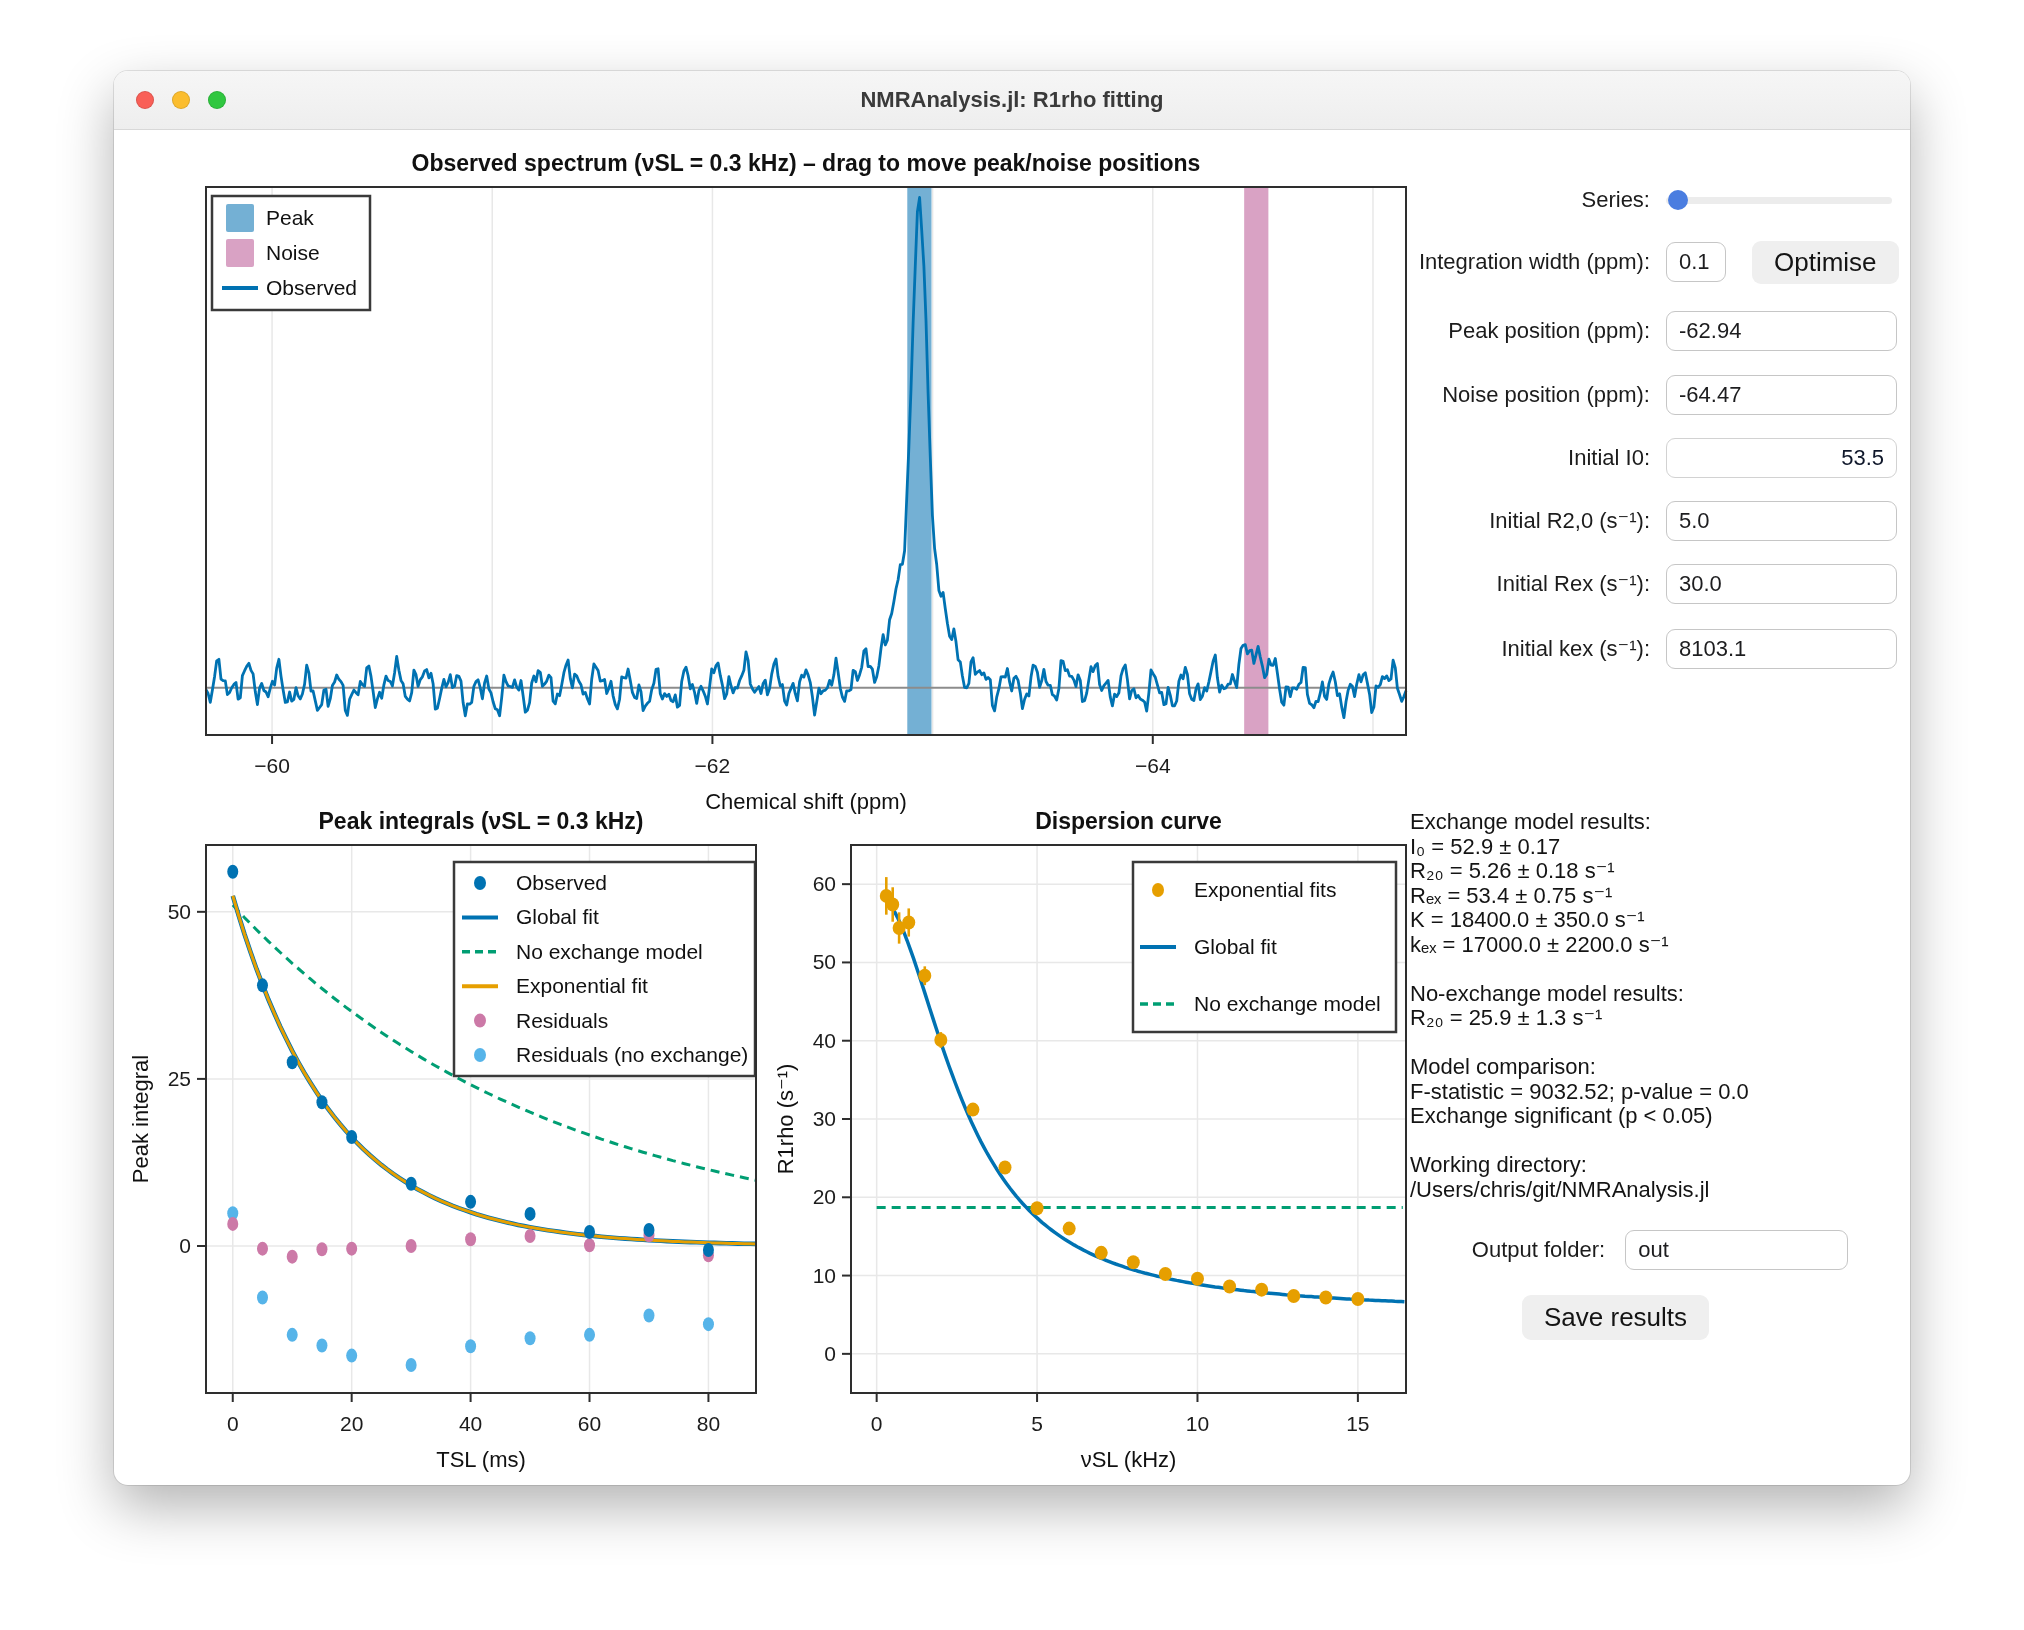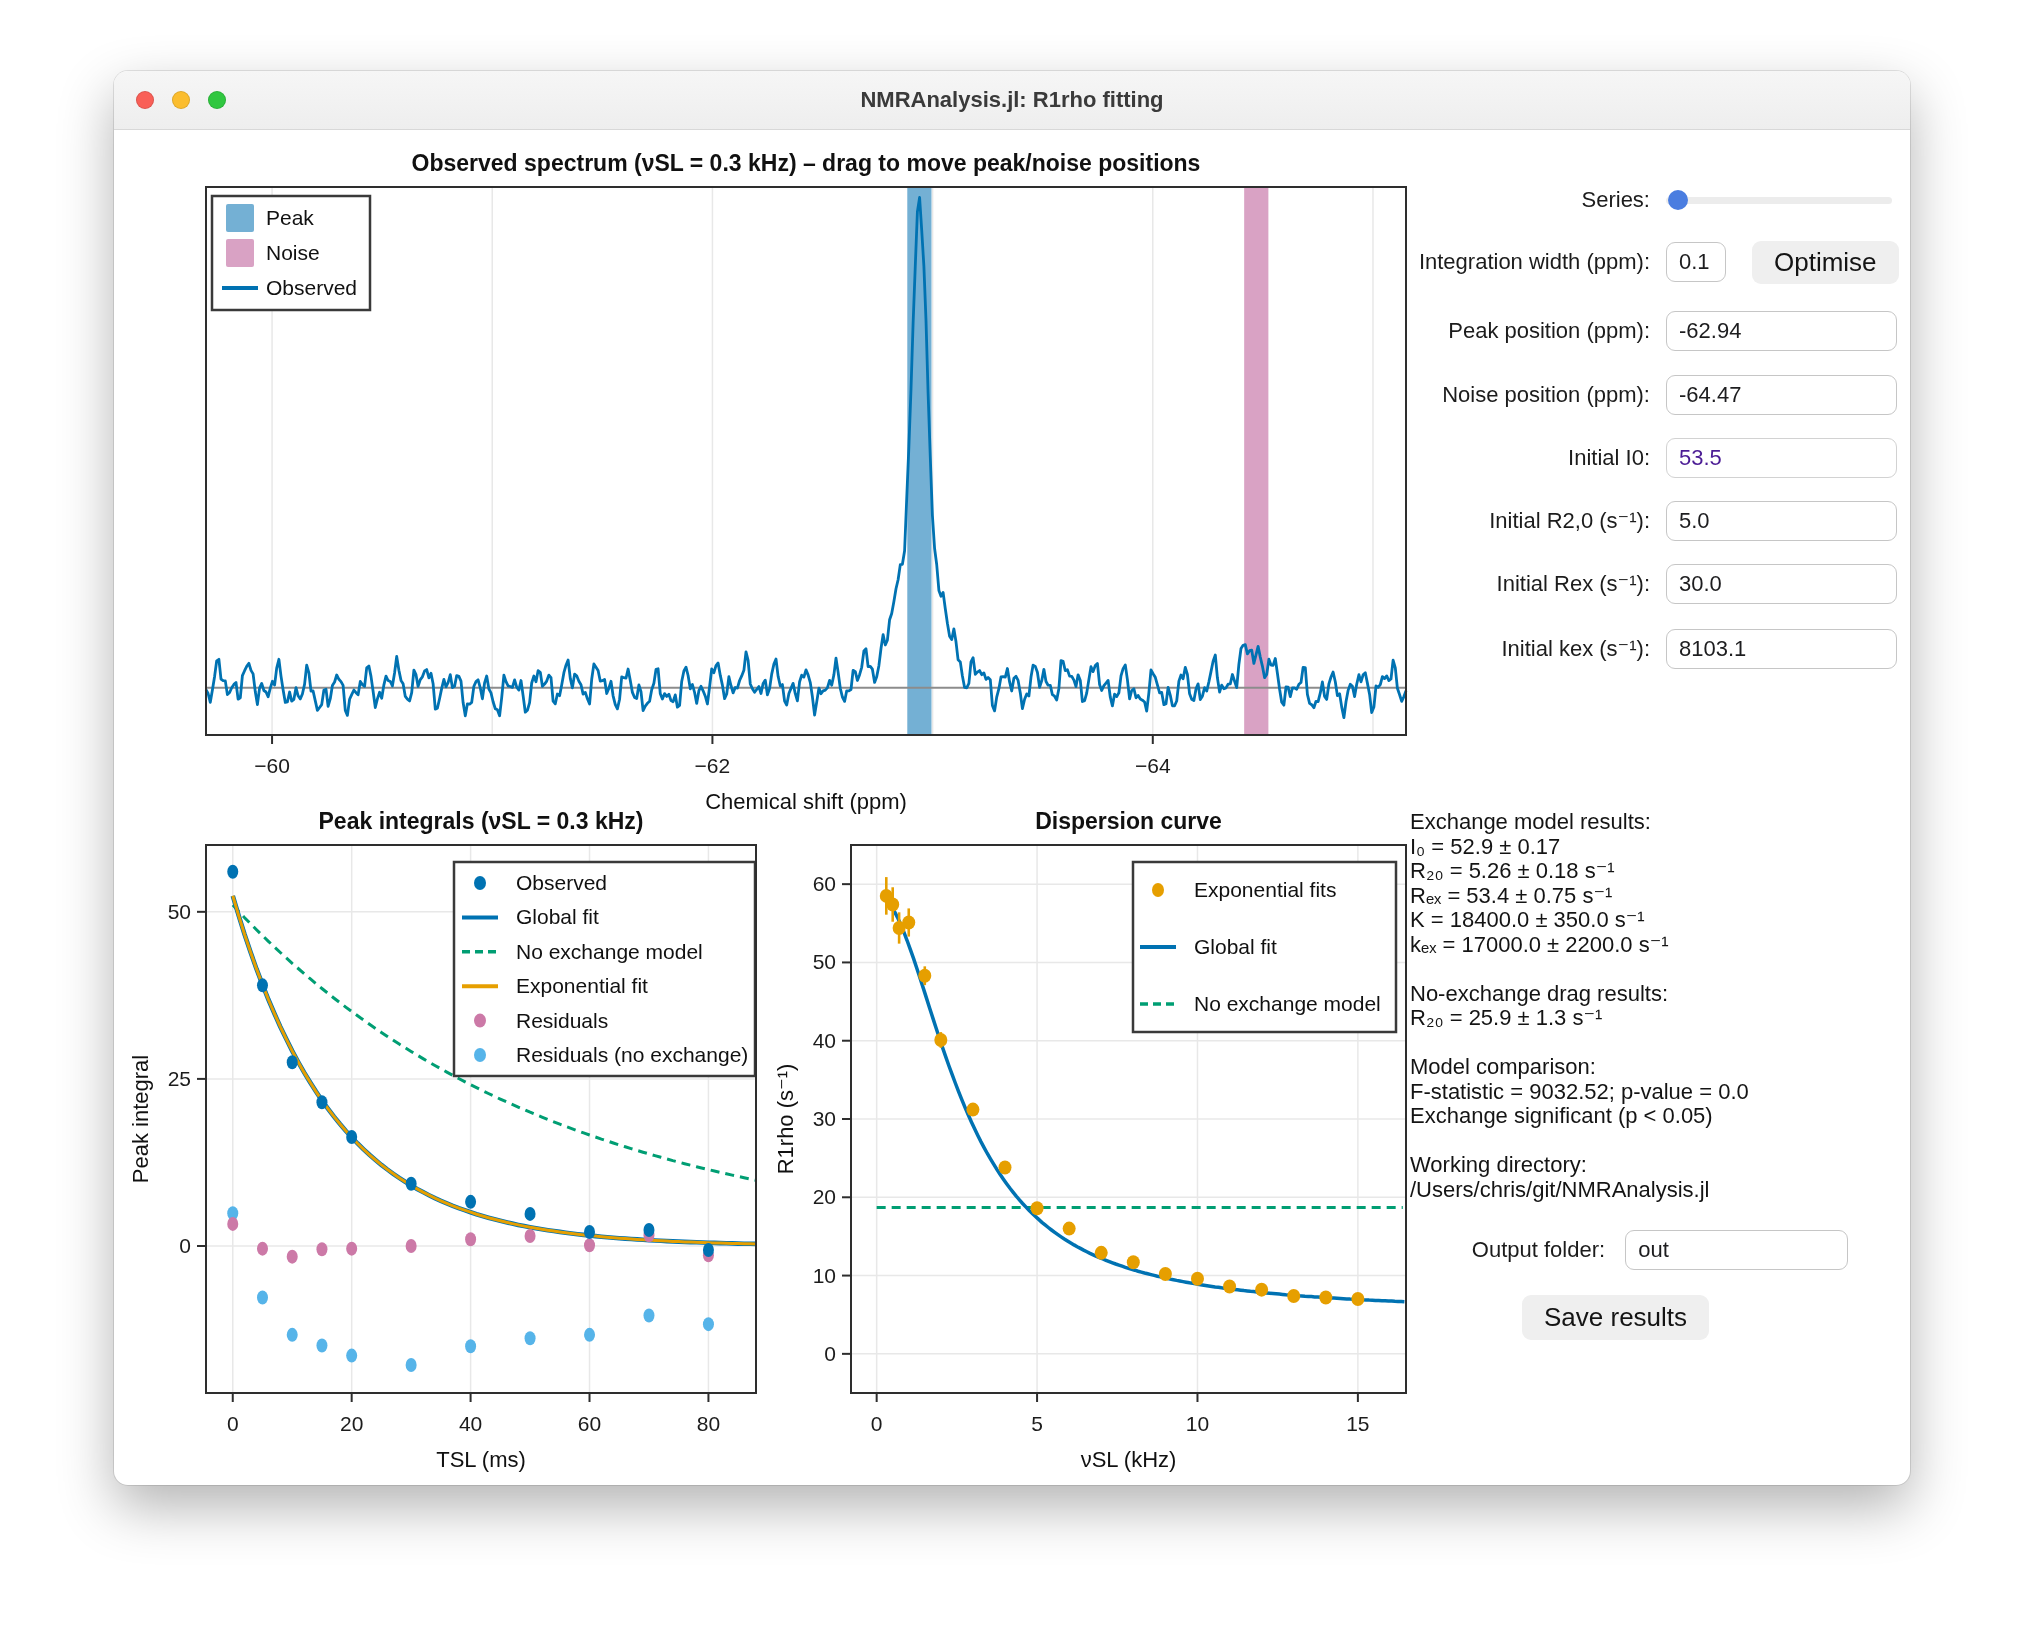--- a/index.html
+++ b/index.html
@@ -14,21 +14,21 @@
   .dot.red{left:22px;background:#f95f57;box-shadow:inset 0 0 0 1px rgba(0,0,0,0.12);}
   .dot.yellow{left:58px;background:#fbbd2e;box-shadow:inset 0 0 0 1px rgba(0,0,0,0.12);}
   .dot.green{left:94px;background:#30c740;box-shadow:inset 0 0 0 1px rgba(0,0,0,0.12);}
   svg{position:absolute;}
   
   .row{position:absolute;left:1296px;width:500px;height:46px;display:flex;align-items:center;gap:16px;}
   .row .lbl{width:240px;text-align:right;font-size:22px;color:#1c1c1c;flex:none;}
   .field{width:231px;height:40px;border:1.5px solid #c6c6c6;border-radius:9px;font-size:22px;
     font-family:inherit;color:#1d1d1f;padding:0 12px;box-sizing:border-box;background:#fff;outline:none;flex:none;}
   .field.small{width:60px;}
-  .field.dim{color:#4c1d95;border-color:#d2d2d2;}
+  .field.dim{color:#0f172a;border-color:#d2d2d2;text-align:right;}
   .btn{height:43px;border:none;border-radius:9px;background:#efefef;font-size:26px;font-family:inherit;
     color:#141414;padding:0 22px;flex:none;cursor:default;}
   .slider-track{position:relative;width:226px;height:7px;border-radius:4px;background:#ececec;flex:none;}
   .slider-thumb{position:absolute;left:2px;top:-7px;width:20px;height:20px;border-radius:50%;background:#4a7de0;}
   .results{position:absolute;left:1296px;top:739px;width:500px;text-align:left;font-size:22px;color:#141414;}
   .results .ln{height:24.5px;line-height:24.5px;white-space:nowrap;}
   .out-row{position:absolute;left:1296px;top:1156px;width:500px;height:46px;display:flex;
     align-items:center;justify-content:center;gap:20px;}
   .out-row .lbl{font-size:22px;color:#1c1c1c;}
   .out-row .field{width:223px;}
@@ -309,21 +309,21 @@
   </div>
 
   <div class="results" id="results-text">
       <div class="ln">Exchange model results:</div>
       <div class="ln">I₀ = 52.9 ± 0.17</div>
       <div class="ln">R₂₀ = 5.26 ± 0.18 s⁻¹</div>
       <div class="ln">Rₑₓ = 53.4 ± 0.75 s⁻¹</div>
       <div class="ln">K = 18400.0 ± 350.0 s⁻¹</div>
       <div class="ln">kₑₓ = 17000.0 ± 2200.0 s⁻¹</div>
       <div class="ln"></div>
-      <div class="ln">No-exchange drag results:</div>
+      <div class="ln">No-exchange model results:</div>
       <div class="ln">R₂₀ = 25.9 ± 1.3 s⁻¹</div>
       <div class="ln"></div>
       <div class="ln">Model comparison:</div>
       <div class="ln">F-statistic = 9032.52; p-value = 0.0</div>
       <div class="ln">Exchange significant (p &lt; 0.05)</div>
       <div class="ln"></div>
       <div class="ln">Working directory:</div>
       <div class="ln">/Users/chris/git/NMRAnalysis.jl</div>
     </div>
 

